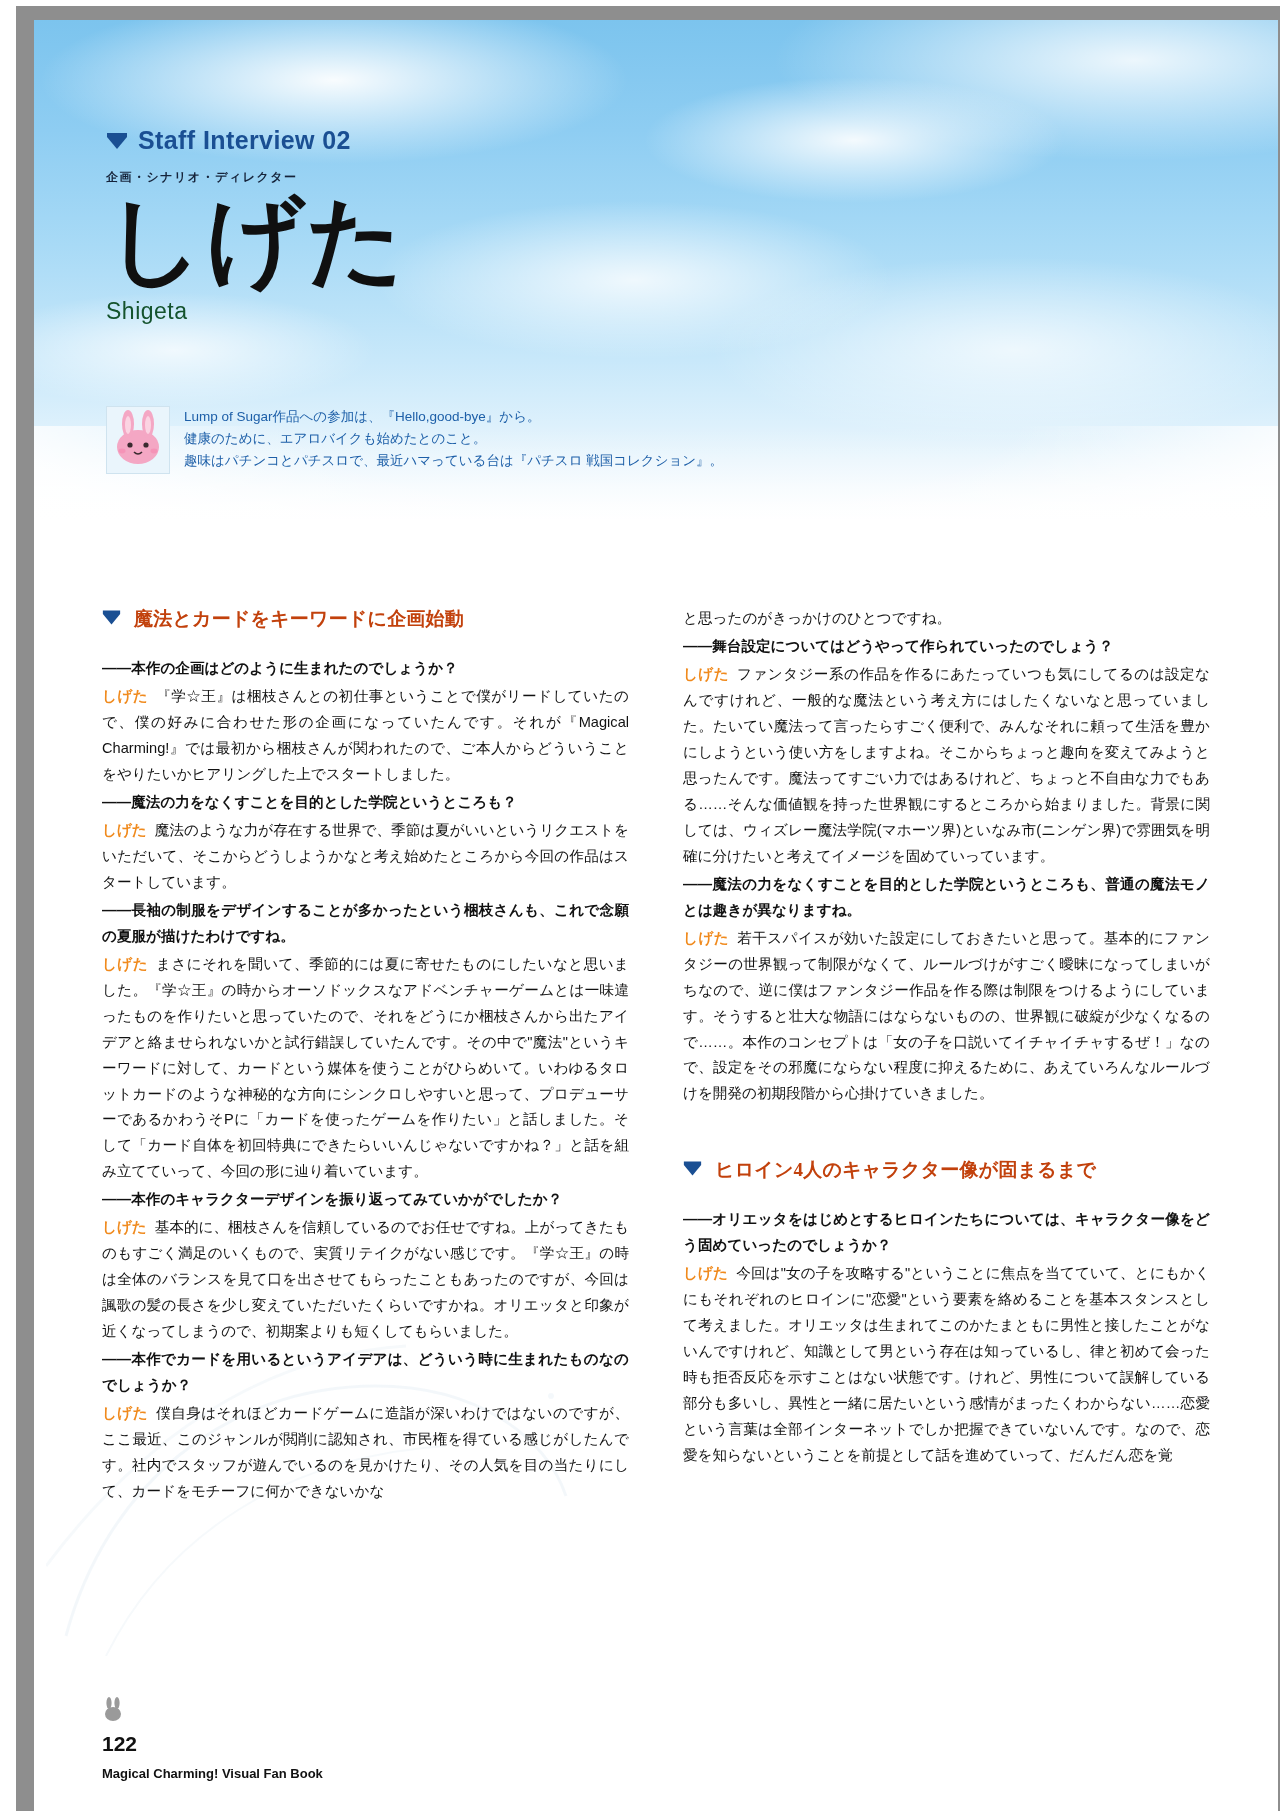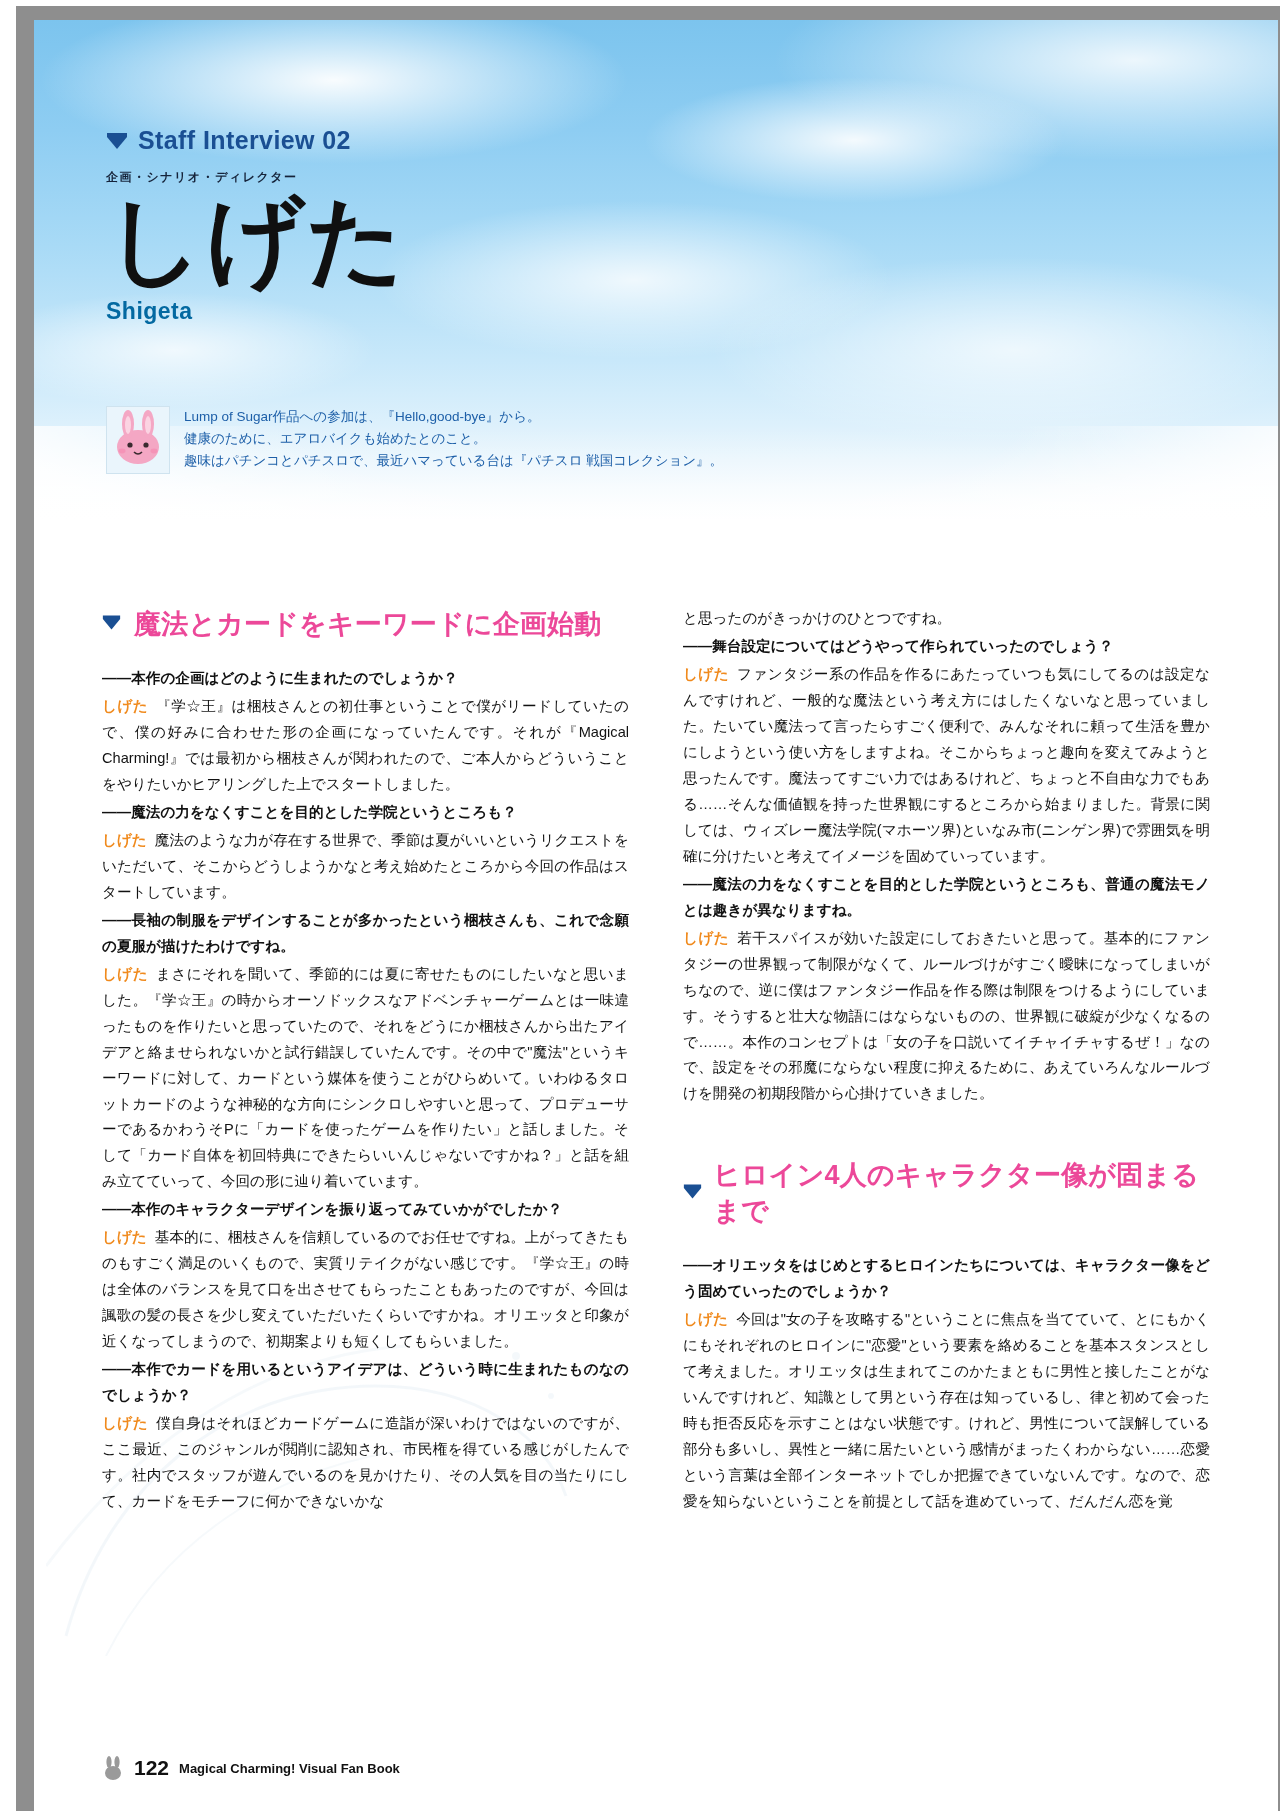--- a/index.html
+++ b/index.html
@@ -113,23 +113,23 @@
     font-family: "Liberation Sans", sans-serif;
     font-weight: bold;
     font-size: 96px;
     line-height: 1.0;
     color: #101010;
     margin-top: 6px;
     letter-spacing: 2px;
   }
   .name-en {
     font-family: "Liberation Sans", sans-serif;
-    font-weight: bold;
+    font-weight: normal;
     font-size: 23px;
-    color: #0369a1;
+    color: #14532d;
     margin-top: 10px;
     letter-spacing: .5px;
   }
 
   
   .bio {
     position: absolute;
     left: 90px; top: 400px;
     width: 760px;
     display: flex;
@@ -165,24 +165,24 @@
     width: 527px;
   }
 
   .subhead {
     display: flex;
     align-items: center;
     gap: 10px;
     margin-bottom: 24px;
   }
   .subhead .t {
-    font-family: Liberation Sans, sans-serif;
-    font-weight: bold;
-    font-size: 27px;
-    color: #ec4899;
+    font-family: Liberation Serif, serif;
+    font-weight: bold;
+    font-size: 19px;
+    color: #c2410c;
     letter-spacing: .2px;
   }
   .subhead.second { margin-top: 50px; }
 
   p.q {
     font-family: "Liberation Sans", sans-serif;
     font-weight: bold;
     font-size: 14.6px;
     line-height: 1.78;
     color: #111111;
@@ -208,22 +208,23 @@
   .abody {
     font-family: "Liberation Sans", sans-serif;
     font-size: 14.6px;
   }
 
   
   .footer {
     position: absolute;
     left: 86px; bottom: 36px;
     display: flex;
-    align-items: center;
+    align-items: flex-start;
     gap: 10px;
+    flex-direction: column;
   }
   .bunny {
     width: 22px; height: 26px;
     position: relative;
   }
   .pg-num {
     font-family: "Liberation Sans", sans-serif;
     font-weight: bold;
     font-size: 21px;
     color: #111;

